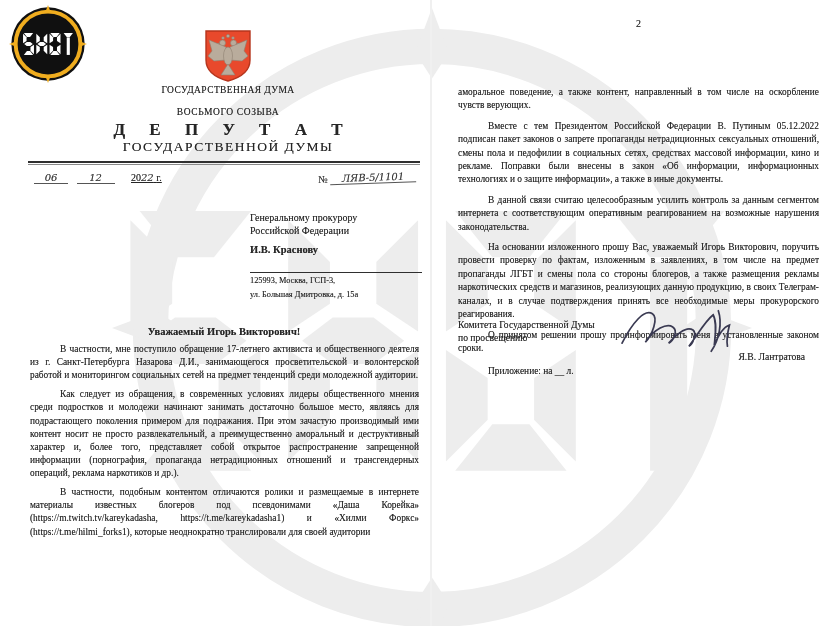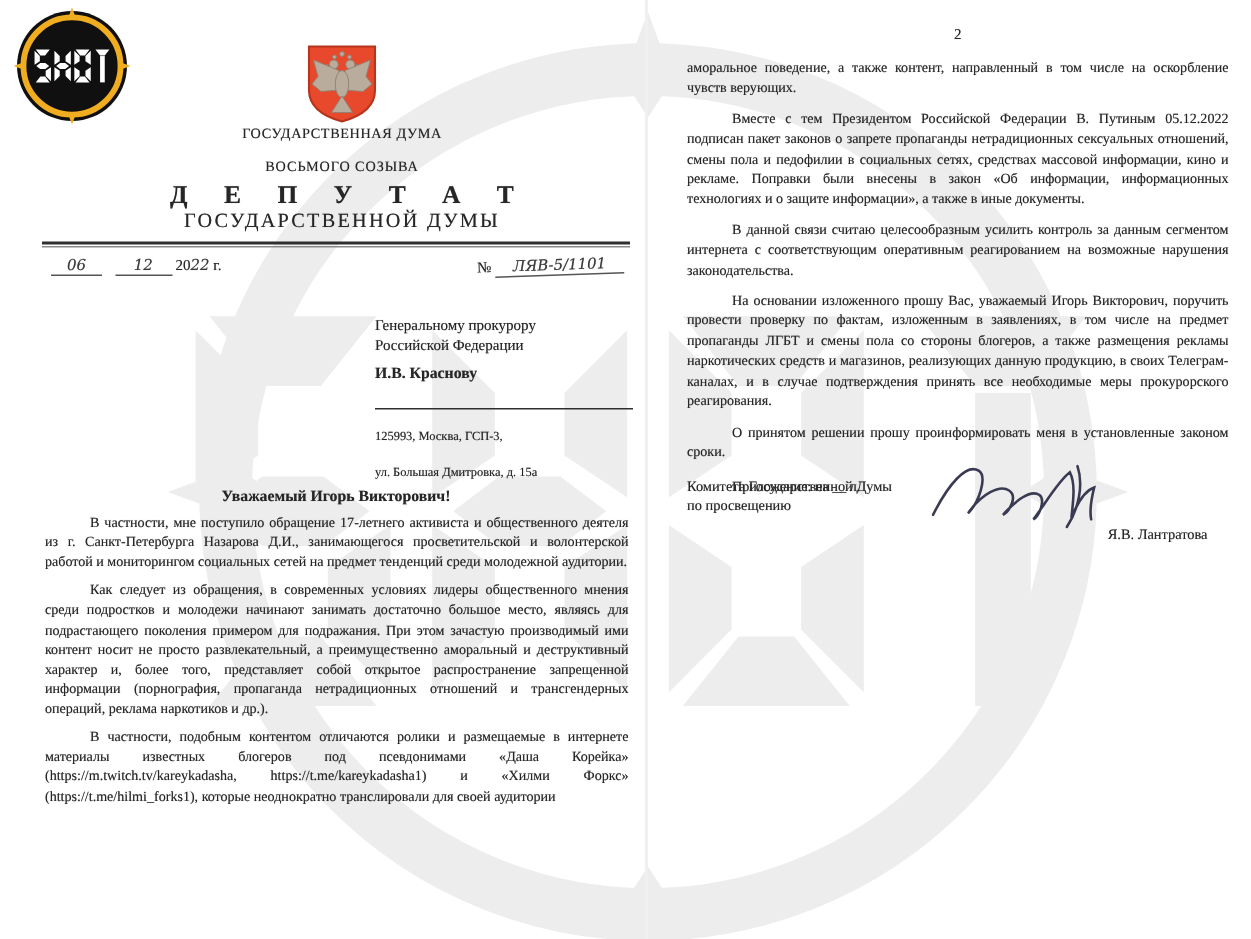--- a/index.html
+++ b/index.html
@@ -30,36 +30,36 @@
   .dep1{top:120px;font-size:17px;font-weight:bold;letter-spacing:10px;padding-left:10px;}
   .dep2{top:139px;font-size:13.5px;letter-spacing:1.5px;}
   .rule{position:absolute;left:28px;top:161px;width:392px;border-top:2.5px solid #2f2f2f;border-bottom:1px solid #8a8a8a;height:4px;}
 
   
   .dateline{position:absolute;left:34px;top:172px;width:386px;font-size:10px;}
   .hand{font-family:"DejaVu Serif",serif;font-style:italic;color:#3b3b3b;}
   .blank{display:inline-block;border-bottom:1px solid #555;text-align:center;}
   .d-day{width:34px;}
   .d-mon{width:38px;margin-left:6px;}
-  .d-year{}
+  .d-year{margin-left:14px;text-decoration:underline;}
   .docnum{position:absolute;right:4px;top:0;transform:rotate(-2deg);}
   .docnum .blank{width:86px;}
 
   
   .addressee{position:absolute;left:250px;top:211px;width:172px;font-size:10px;line-height:13px;}
   .addr-name{font-weight:bold;font-size:10.5px;margin-top:6px;padding-bottom:16px;border-bottom:1.5px solid #2f2f2f;}
-  .addr-small{font-size:8.3px;line-height:10.5px;margin-top:13px;}
+  .addr-small{font-size:8.3px;line-height:10.5px;margin-top:3px;}
 
   
   .salutation{position:absolute;left:30px;top:326px;width:388px;text-align:center;font-weight:bold;font-size:10.5px;}
   .body1{position:absolute;left:30px;top:343px;width:389px;}
   .body2{position:absolute;left:26px;top:40px;width:361px;}
   .para{font-size:9.4px;line-height:13.2px;text-align:justify;text-indent:30px;margin:0 0 5.5px 0;}
   .body2 .para{line-height:13.4px;margin-bottom:7px;}
-  .no-indent{text-indent:0;}
+  .no-indent{text-indent:0;margin-top:46px;}
   .pagenum{position:absolute;left:26px;top:18px;width:361px;text-align:center;font-size:10px;}
 
   .attachment{font-size:9.4px;margin:11px 0 0 30px;}
 
   
   .sigblock{position:absolute;left:26px;top:318px;width:361px;font-size:9.6px;line-height:13px;}
   .sig-name{position:absolute;right:14px;top:32px;font-size:9.6px;}
   .sig-scrawl{position:absolute;left:160px;top:-20px;width:152px;height:62px;}
 </style>
 </head>

